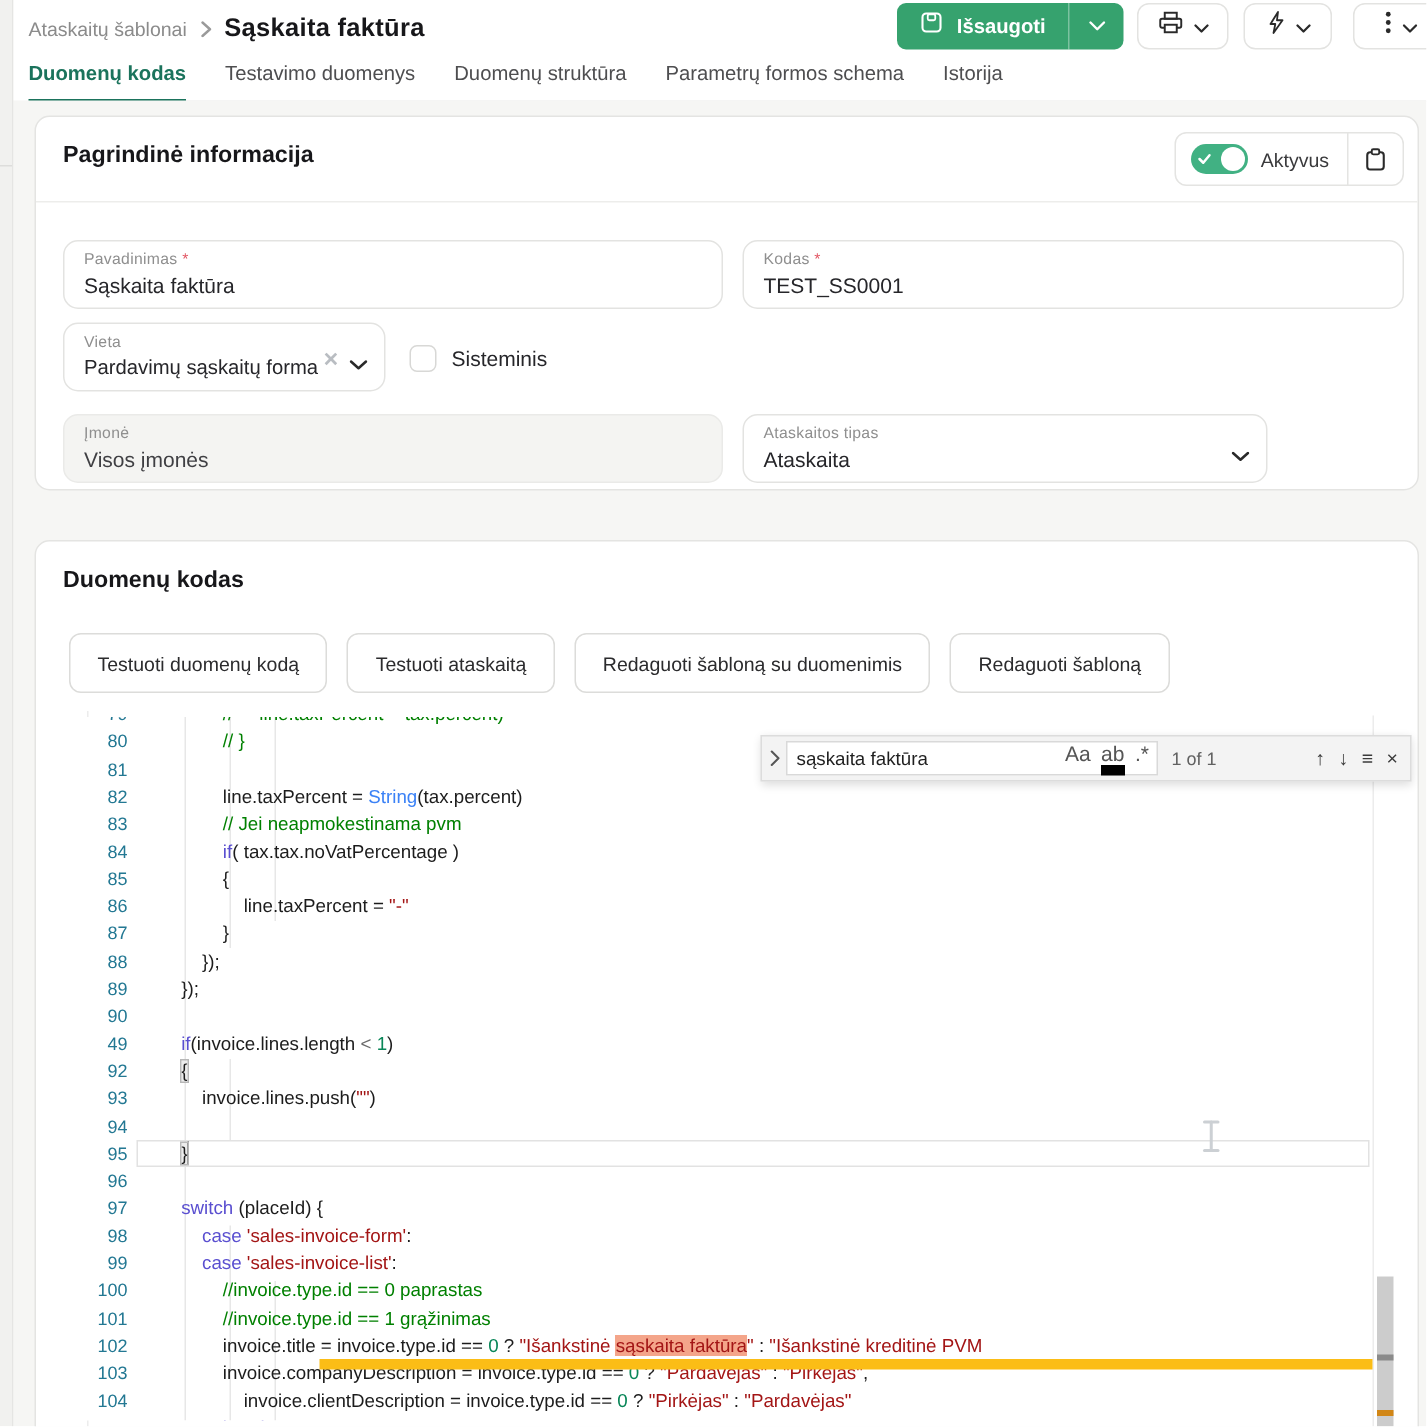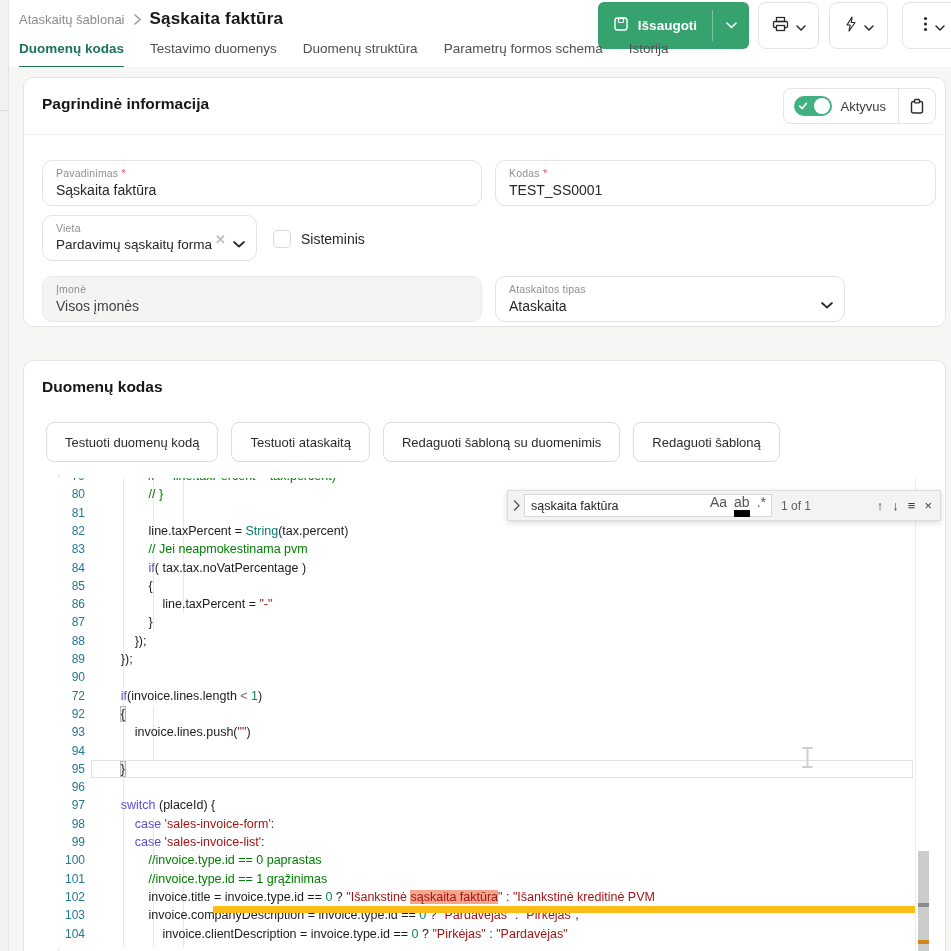--- a/index.html
+++ b/index.html
@@ -10,21 +10,21 @@
   .left-strip{position:absolute;left:0;top:0;width:8px;height:951px;background:#f1f1ef;border-right:1px solid #e5e5e3;}
   .left-strip .notch{position:absolute;left:0;top:110px;width:8px;height:1px;background:#dddddb;}
 
   
   .header{position:absolute;left:9px;top:0;right:0;height:67px;background:#fff;}
   .crumbs{position:absolute;left:10px;top:7px;height:24px;display:flex;align-items:center;gap:8px;}
   .crumb-parent{font-size:13px;color:#8b8b8b;}
   .crumb-sep{display:flex;align-items:center;color:#9a9a9a;}
   .page-title{font-size:17px;font-weight:700;color:#17171a;letter-spacing:.2px;}
 
-  .btn{box-sizing:border-box;position:absolute;top:2px;height:47px;display:flex;align-items:center;justify-content:center;background:#fff;border:1px solid #e3e3e1;border-radius:8px;cursor:pointer;}
+  .btn{box-sizing:border-box;position:absolute;top:2px;height:31px;display:flex;align-items:center;justify-content:center;background:#fff;border:1px solid #e3e3e1;border-radius:8px;cursor:pointer;}
   .btn-save{left:589px;width:151px;background:#36a26e;border:none;border-radius:6px;color:#fff;display:flex;align-items:center;padding:0;}
   .btn-save .lbl{font-size:13.5px;font-weight:600;margin-left:9px;}
   .btn-save .main{flex:1;display:flex;align-items:center;justify-content:center;height:100%;}
   .btn-save .sep{width:1px;height:31px;background:rgba(255,255,255,.35);}
   .btn-save .dd{width:36px;height:100%;display:flex;align-items:center;justify-content:center;}
   .btn-icon-dd{gap:7px;}
   .b-print{left:749px;width:61px;}
   .b-zap{left:820px;width:59px;}
   .b-more{left:893px;width:64px;}
 
@@ -68,21 +68,21 @@
 
   
   #editor{position:absolute;left:58px;top:478px;width:877px;height:469px;overflow:hidden;background:#fff;font-family:Liberation Sans, sans-serif;font-size:12.5px;z-index:2;}
   .ed-border-l{position:absolute;left:58px;top:474px;width:1px;height:477px;background:#ececec;z-index:1;}
   .ed-border-r{position:absolute;left:915px;top:477px;width:1px;height:474px;background:#ececec;z-index:4;}
   .crow{position:absolute;left:0;width:100%;height:18.3px;line-height:18.3px;}
   .crow .ln{position:absolute;left:0;top:0;width:27px;text-align:right;color:#237893;font-size:12px;}
   .crow .cd{position:absolute;left:35px;top:0;white-space:pre;color:#1c1c1c;}
   .crow.cur::before{content:"";position:absolute;left:33px;right:22px;top:0;bottom:0;border:1px solid #e2e2e2;}
   .t-d{color:#1c1c1c}.t-k{color:#5a4fd0}.t-s{color:#a31515}.t-c{color:#008000}
-  .t-n{color:#098658}.t-t{color:#0f766e}.t-o{color:#6a6a6a}
+  .t-n{color:#098658}.t-t{color:#3b82f6}.t-o{color:#6a6a6a}
   .t-m{color:#a31515;background:#f4a58a;}
   .t-bm{background:#ececec;outline:1px solid #b7b7b7;}
   .caret{display:inline-block;width:1.5px;height:15px;background:#1a1a1a;vertical-align:-3px;}
   .guide{position:absolute;width:1px;background:#e7e7e7;z-index:0;}
 
   
   #find{position:absolute;left:507px;top:490px;width:434px;height:31px;background:#f3f3f3;border:1px solid #dcdcdc;box-shadow:0 2px 6px rgba(0,0,0,.14);box-sizing:border-box;display:flex;align-items:center;z-index:6;font-size:12px;color:#424242;}
   .find-toggle{width:16px;display:flex;justify-content:center;cursor:pointer;}
   .find-input{position:relative;width:248px;height:23px;background:#fff;border:1px solid #d9d9d9;box-sizing:border-box;display:flex;align-items:center;}
   .find-query{font-size:12.5px;color:#1f1f1f;margin-left:6px;flex:1;white-space:nowrap;overflow:hidden;}
@@ -315,21 +315,21 @@
         </div>
         <div class="crow" style="top: 172px;">
           <span class="ln">89</span>
           <span class="cd">        <span class="t-d">});</span></span>
         </div>
         <div class="crow" style="top: 190.3px;">
           <span class="ln">90</span>
           <span class="cd"></span>
         </div>
         <div class="crow" style="top: 208.6px;">
-          <span class="ln">72</span>
+          <span class="ln">49</span>
           <span class="cd">        <span class="t-k">if</span><span class="t-d">(invoice.lines.length </span><span class="t-o">&lt;</span><span class="t-d"> </span><span class="t-n">1</span><span class="t-d">)</span></span>
         </div>
         <div class="crow" style="top: 226.9px;">
           <span class="ln">92</span>
           <span class="cd">        <span class="t-bm">{</span></span>
         </div>
         <div class="crow" style="top: 245.2px;">
           <span class="ln">93</span>
           <span class="cd">            <span class="t-d">invoice.lines.push(</span><span class="t-s">""</span><span class="t-d">)</span></span>
         </div>

